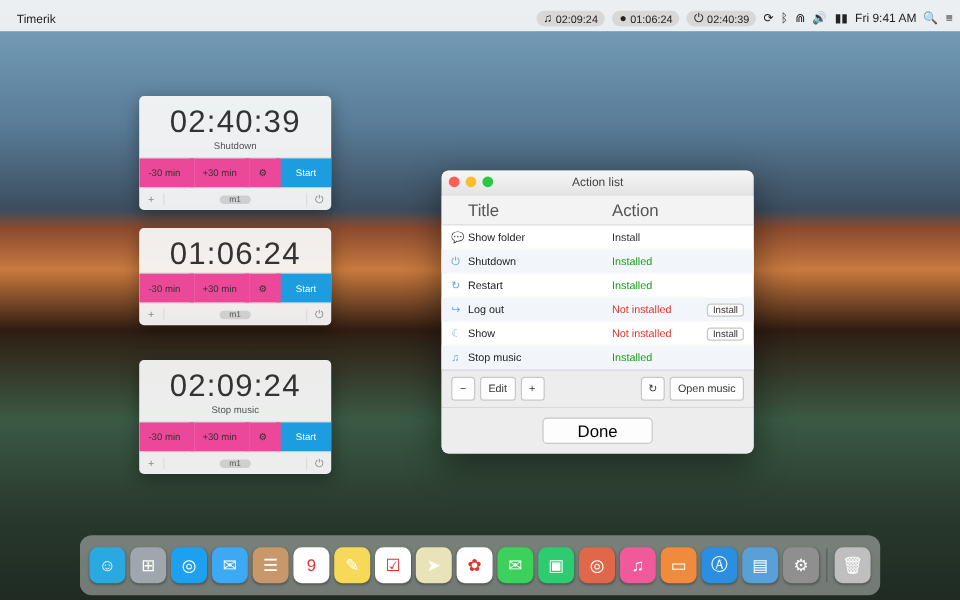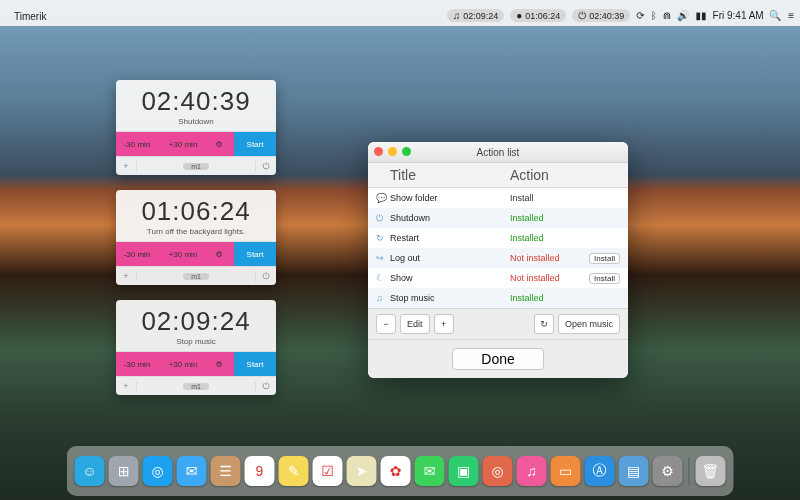--- a/index.html
+++ b/index.html
@@ -95,21 +95,20 @@
     </div>
     <div class="timer-foot">
       <div class="plus">+</div>
       <div class="chip">m1</div>
       <div class="pwr">⏻</div>
     </div>
   </div>
 
   <div class="timer-card tc2">
     <div class="timer-time">01:06:24</div>
-    <div class="timer-label">Turn off the backyard lights.</div>
     <div class="timer-ctrl">
       <div class="tbtn">-30 min</div>
       <div class="tbtn">+30 min</div>
       <div class="tbtn gear">
           <span>⚙</span>
         </div>
       <div class="tbtn start">Start</div>
     </div>
     <div class="timer-foot">
       <div class="plus">+</div>

